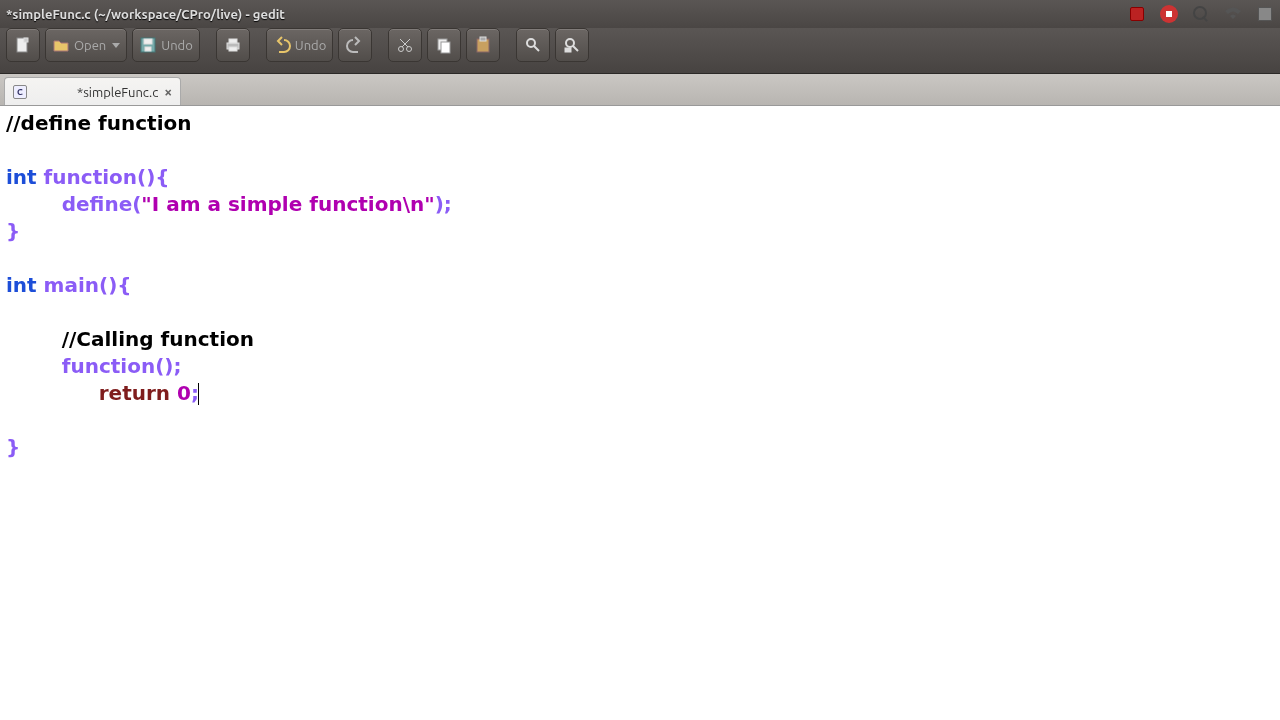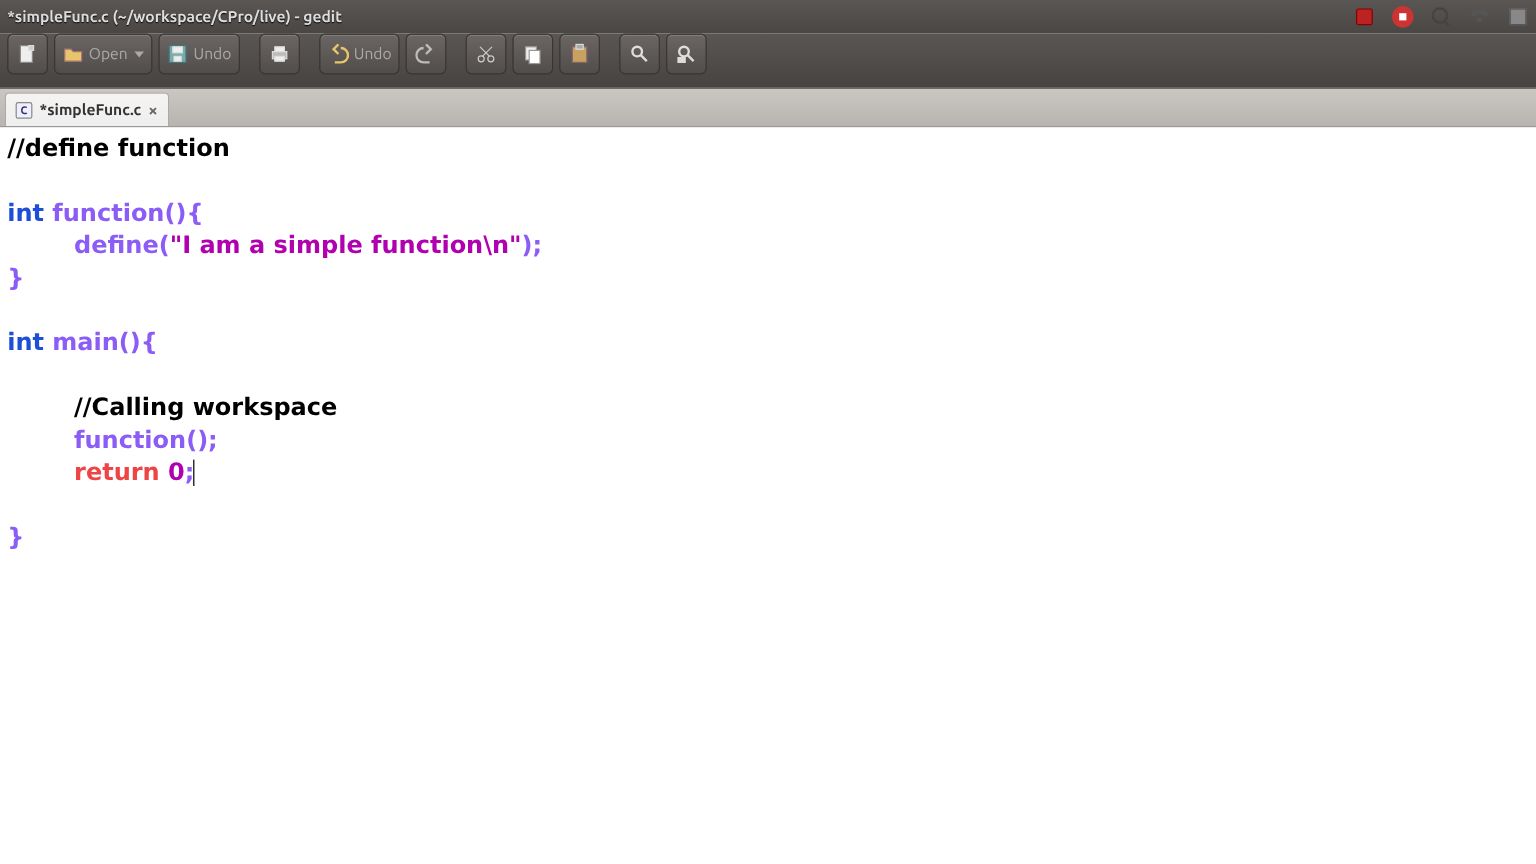--- a/index.html
+++ b/index.html
@@ -23,32 +23,32 @@
 .tbtn { height:34px; min-width:34px; border:1px solid #3a3633; border-radius:5px; background:linear-gradient(#6b6663,#514d4a); display:flex; align-items:center; justify-content:center; color:#ccc; font-size:13px; padding:0 6px; gap:4px; box-shadow:inset 0 1px 0 rgba(255,255,255,.15); }
 .tbtn-label { color:#aaa; font-size:13px; }
 .tbtn svg { width:18px; height:18px; fill:#ddd; stroke:#ddd; }
 .dropdown-arrow { width:0; height:0; border-left:4px solid transparent; border-right:4px solid transparent; border-top:5px solid #aaa; margin-left:2px; }
 .tsep { width:6px; }
 
 
 .tabbar { height:32px; background:linear-gradient(#cac7c3,#b8b5b1); border-bottom:1px solid #999; display:flex; align-items:flex-end; padding:0 4px; }
 .tab { height:28px; background:linear-gradient(#f5f4f2,#eee); border:1px solid #aaa; border-bottom:none; border-radius:4px 4px 0 0; display:flex; align-items:center; padding:0 8px; gap:6px; font-size:13px; color:#333; }
 .tab .lang { width:14px; height:14px; border:1px solid #888; background:#eef; display:flex; align-items:center; justify-content:center; font-size:9px; color:#336; font-weight:bold; border-radius:2px; }
-.tab .fname { font-weight:bold; color:#333; }
+.tab .fname { font-weight:normal; color:#333;margin-left:44px; }
 .tab .close { font-size:14px; color:#666; font-weight:bold; }
 
 
 .editor { padding:4px 6px; font-family:"DejaVu Sans","Verdana",sans-serif; font-size:20px; line-height:27px; color:#000; font-weight:bold; white-space:pre; }
 .comment { color:#000000; }
 .type { color:#1d4ed8; }
 .func { color:#8b5cf6;margin-top:36px; }
 .string { color:#b000b0; }
 .escape { color:#b000b0; }
 .number { color:#b000b0; }
-.keyword { color:#ef4444; }
+.keyword { color:#7f1d1d;margin-left:37px; }
 .cursor { display:inline-block; width:1px; height:22px; background:#000; vertical-align:text-bottom; margin-left:-1px; }
 </style>
 </head>
 <body>
 
 <div class="titlebar">
   <span class="title">*simpleFunc.c (~/workspace/CPro/live) - gedit</span>
   <div class="sys">
     <span class="sys-icon">
         <span class="rec-dot"></span>
@@ -159,18 +159,18 @@
 </div>
 
 <div class="editor"><span class="comment">//define function</span>
 
 <span class="type">int</span><span class="func"> function(){</span>
 <span>        </span><span class="func">define(</span><span class="string">"I am a simple function</span><span class="escape">\n</span><span class="string">"</span><span class="func">);</span>
 <span class="func">}</span>
 
 <span class="type">int</span><span class="func"> main(){</span>
 
-<span>        </span><span class="comment">//Calling workspace</span>
+<span>        </span><span class="comment">//Calling function</span>
 <span>        </span><span class="func">function();</span>
 <span>        </span><span class="keyword">return</span><span> </span><span class="number">0</span><span class="func">;</span><span class="cursor"></span>
 
 <span class="func">}</span>
 </div>
 
 </body></html>

